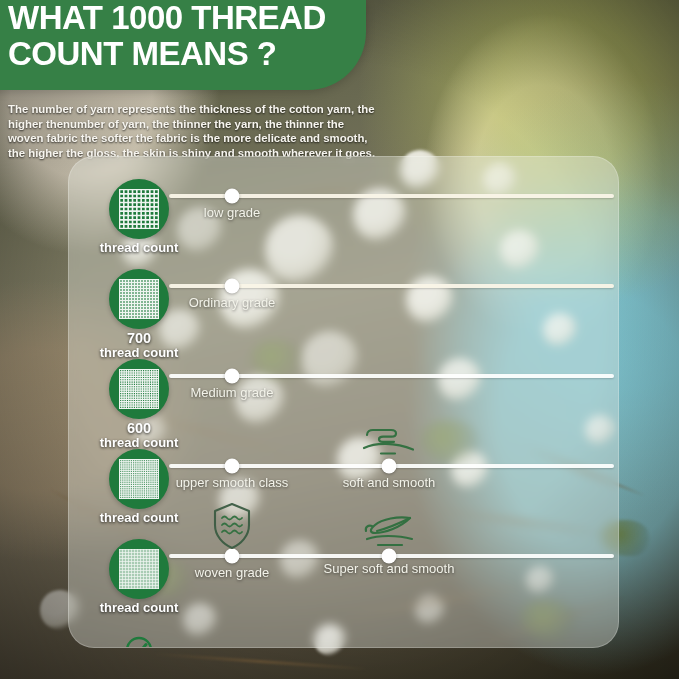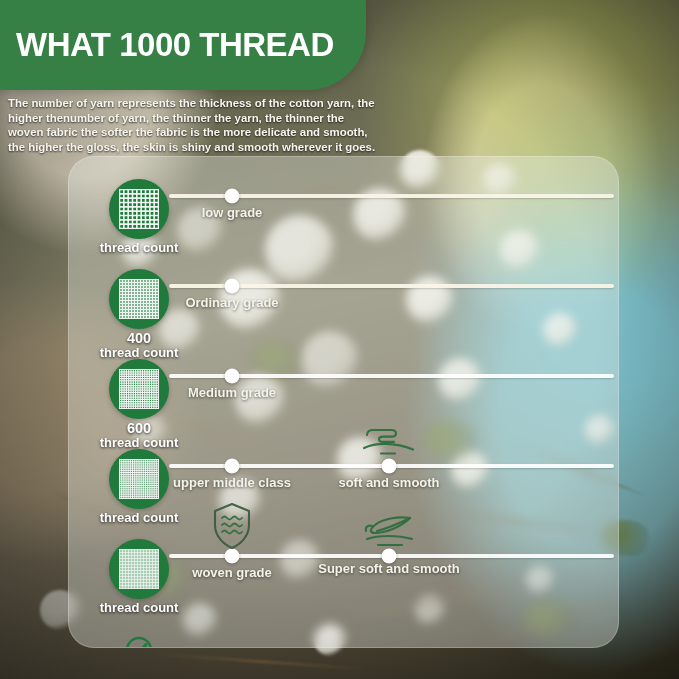--- a/index.html
+++ b/index.html
@@ -37,30 +37,30 @@
   }
 
   
   .banner{
     position:absolute;left:-16px;top:0;width:382px;height:90px;
     background:#368046;
     border-radius:0 0 58px 0;
     box-shadow:0 2px 10px rgba(0,0,0,.18);
   }
   .banner-inner{position:absolute;left:16px;top:0;right:0;bottom:0;
-    display:flex;flex-direction:column;justify-content:center;padding-left:16px;}
+    display:flex;flex-direction:column;justify-content:flex-start;padding-left:8px;}
   .banner h1{
     margin:0;color:#fff;font-weight:bold;font-size:33px;line-height:1.08;
     letter-spacing:-.5px;font-family:"Liberation Sans",sans-serif;
   }
   .banner h1 .l2{display:block;}
 
   
   .intro{
-    position:absolute;left:8px;top:96px;width:372px;
+    position:absolute;left:8px;top:102px;width:372px;
     color:#f7f5ef;font-size:11.4px;line-height:1.28;font-weight:bold;
     text-shadow:0 1px 2px rgba(0,0,0,.75);
   }
   .intro p{margin:0;}
 
   
   .panel{
     position:absolute;left:68px;top:156px;width:549px;height:490px;
     border-radius:26px;
     background:rgba(236,238,230,.36);
@@ -95,21 +95,21 @@
     box-shadow:0 1px 2px rgba(0,0,0,.18);
   }
   .bar.cream{background:rgba(250,246,232,.95);}
   .dot{
     position:absolute;width:15px;height:15px;border-radius:50%;
     background:#fff;box-shadow:0 1px 3px rgba(0,0,0,.3);
     transform:translate(-50%,-50%);
   }
   .grade{
     position:absolute;transform:translateX(-50%);
-    color:#f3f3ea;font-size:13px;font-weight:bold;white-space:nowrap;
+    color:#f3f3ea;font-size:13px;font-weight:normal;white-space:nowrap;
     text-shadow:0 1px 3px rgba(0,0,0,.55);
   }
   .feat-icon{position:absolute;transform:translateX(-50%);opacity:.95;}
   .check{position:absolute;transform:translateX(-50%);}
 </style>
 </head>
 <body>
 
 <div id="stage">
 
@@ -153,20 +153,21 @@
       <div class="leafy" style="left: 140px; top: 560px; width: 52px; height: 38px;"></div>
       <div class="leafy" style="left: 520px; top: 600px; width: 58px; height: 40px;"></div>
       <div class="leafy" style="left: 600px; top: 520px; width: 50px; height: 36px;"></div>
     </div>
   <div class="bg-layer vig"></div>
 
   <div class="banner">
     <div class="banner-inner">
       <h1>
         <span class="l1">WHAT 1000 THREAD</span>
+        <span class="l2">COUNT MEANS ?</span>
       </h1>
     </div>
   </div>
 
   <div class="intro">
     <p>The number of yarn represents the thickness of the cotton yarn, the higher thenumber of yarn, the thinner the yarn, the thinner the woven fabric the softer the fabric is the more delicate and smooth, the higher the gloss, the skin is shiny and smooth wherever it goes.</p>
   </div>
 
   <div class="panel">
     <div id="rows">
@@ -234,21 +235,21 @@
                   <line x1="33.5" y1="0.5" x2="33.5" y2="39.5"></line>
                   <line x1="0.5" y1="33.5" x2="39.5" y2="33.5"></line>
                   <line x1="36.5" y1="0.5" x2="36.5" y2="39.5"></line>
                   <line x1="0.5" y1="36.5" x2="39.5" y2="36.5"></line>
                   <line x1="39.5" y1="0.5" x2="39.5" y2="39.5"></line>
                   <line x1="0.5" y1="39.5" x2="39.5" y2="39.5"></line>
                 </g>
           </svg></div>
           </div>
           <div class="tc">
-            <span class="num">400</span>
+            <span class="num">700</span>
             <span class="lbl">thread count</span>
           </div>
           <div class="dot" style="left: 163px; top: 17px;"></div>
           <div class="grade" style="left: 163px; top: 26px;">Ordinary grade</div>
         </div>
         <div class="row" style="top: 202px;">
           <div class="bar" style="top: 15px;"></div>
           <div class="disc">
             <div class="mesh"><svg viewBox="0 0 40 40" width="40" height="40">
             <g stroke="#ffffff" stroke-width="1.2" stroke-linecap="square" opacity="0.97">
@@ -347,21 +348,21 @@
                   <line x1="0.5" y1="37.64285714285714" x2="39.5" y2="37.64285714285714"></line>
                   <line x1="39.5" y1="0.5" x2="39.5" y2="39.5"></line>
                   <line x1="0.5" y1="39.5" x2="39.5" y2="39.5"></line>
                 </g>
           </svg></div>
           </div>
           <div class="tc">
             <span class="lbl">thread count</span>
           </div>
           <div class="dot" style="left: 163px; top: 17px;"></div>
-          <div class="grade" style="left: 163px; top: 26px;">upper middle class</div>
+          <div class="grade" style="left: 163px; top: 26px;">upper smooth class</div>
           <div class="dot" style="left: 320px; top: 17px;"></div>
           <div class="grade" style="left: 320px; top: 26px;">soft and smooth</div>
           <div class="feat-icon" style="left: 320px; top: -25px;"><svg width="56" height="34" viewBox="0 0 56 34">
     <g fill="none" stroke="#2f6f3e" stroke-width="2.2" stroke-linecap="round" stroke-linejoin="round" style="paint-order:stroke;">
       <path d="M6 11 C6 7.5 9 6 12 6 L30 6 C33 6 35 7.5 35 9.5 C35 11.5 33 12.6 30.5 12.6 L22 12.6
                C19.5 12.6 18 13.6 18 15.2 C18 16.9 19.6 17.8 22 17.8 L33 17.8"></path>
       <path d="M3 24 C14 18.5 34 18 52 25.5"></path>
       <path d="M20 29.5 L34 29.5"></path>
     </g>
   </svg></div>

